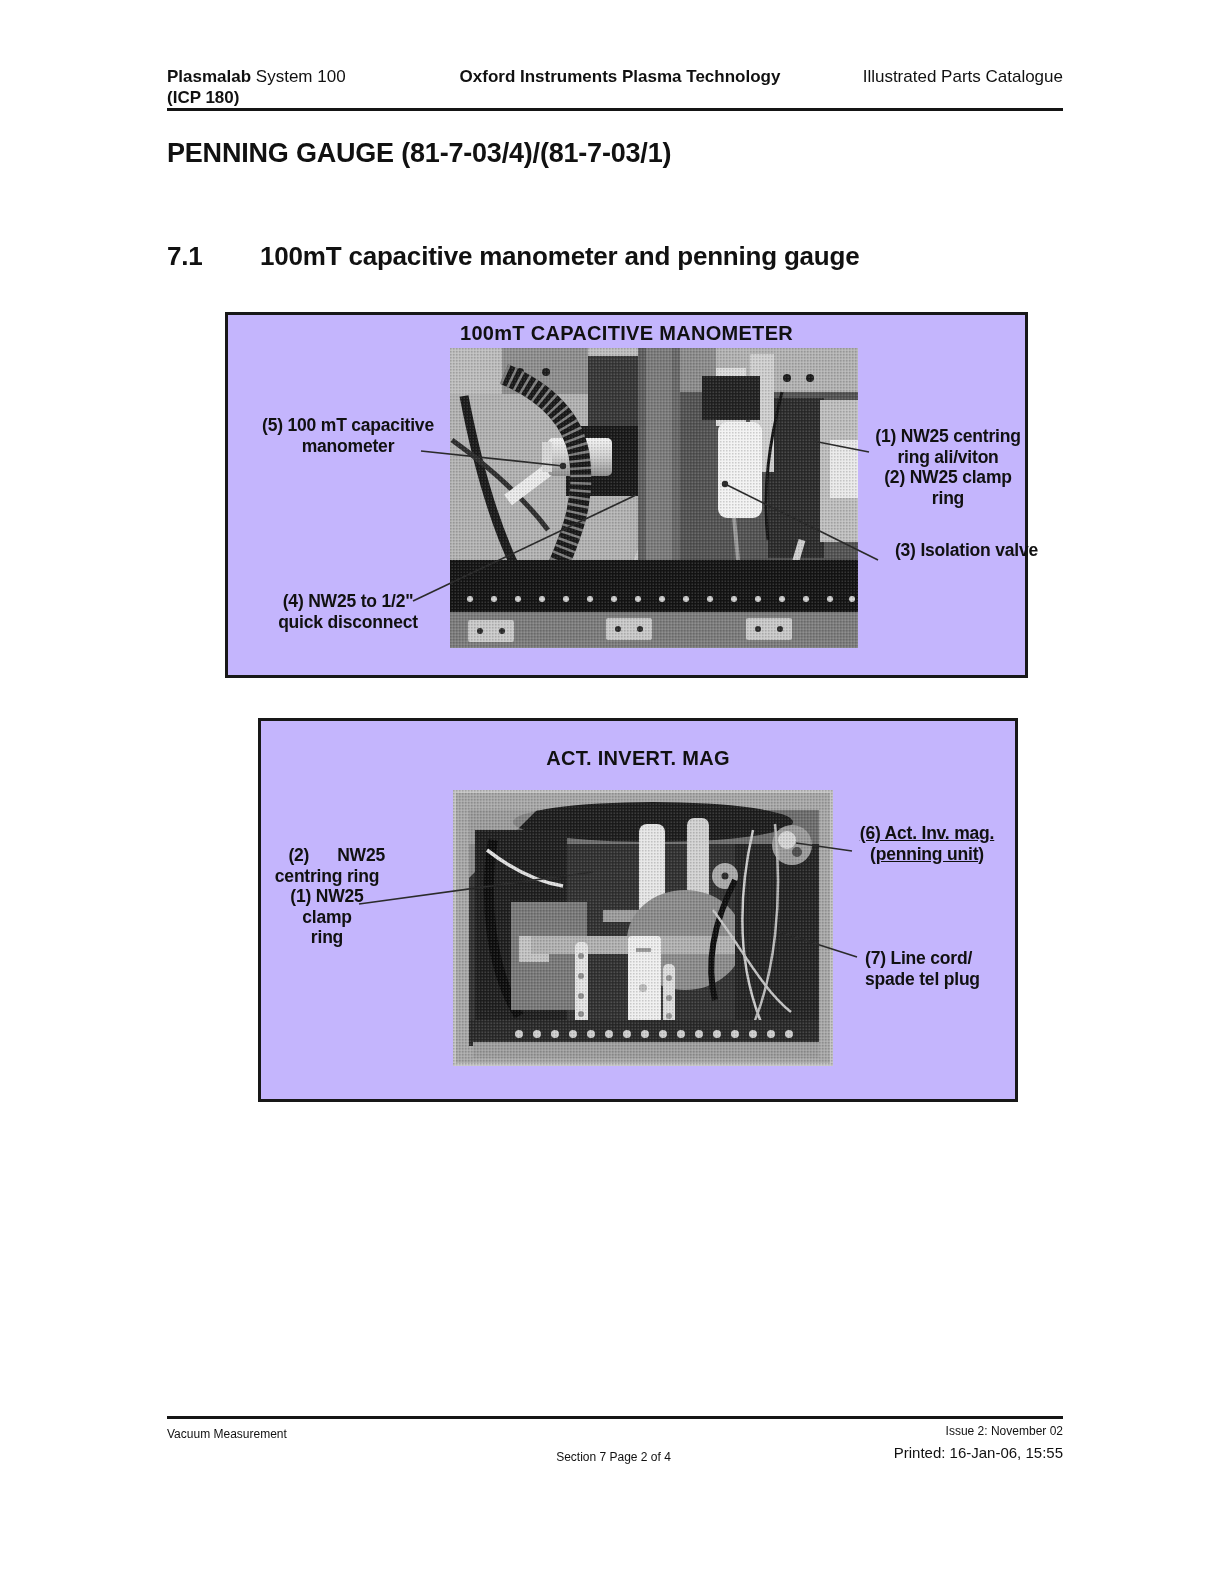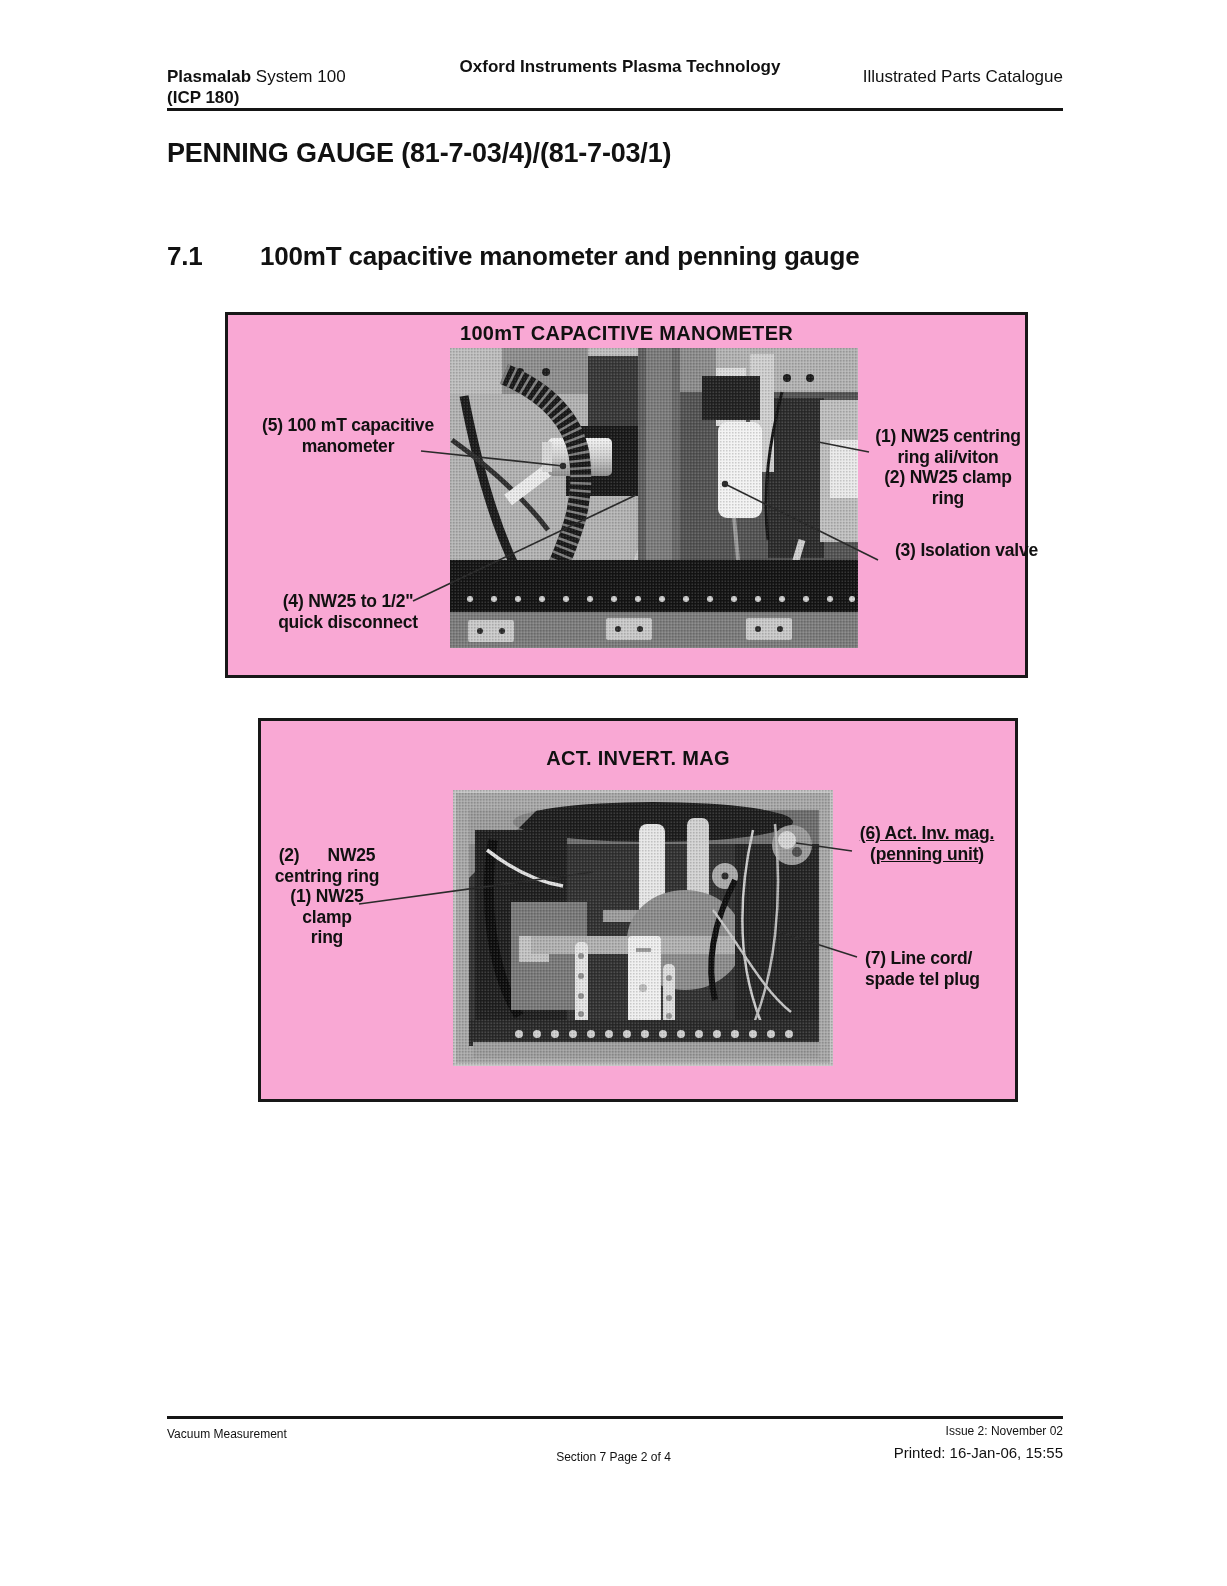--- a/index.html
+++ b/index.html
@@ -2,29 +2,29 @@
 <html><head>
 <meta charset="utf-8">
 <style>
   html,body{margin:0;padding:0;background:#ffffff;}
   .page{
     position:relative;width:1227px;height:1586px;background:#ffffff;
     font-family:"Liberation Sans",sans-serif;color:#111;overflow:hidden;
   }
   .abs{position:absolute;}
   .b{font-weight:bold;}
-  .pre{white-space:pre;}
+  .pre{white-space:pre;text-align:right;}
   
   .hdr{font-size:17px;line-height:21px;}
   .hdr-rule{background:#151515;height:3px;}
   
   .doc-title{font-size:27px;font-weight:bold;line-height:33px;letter-spacing:-0.2px;}
   .sec-num,.sec-head{font-size:26px;font-weight:bold;letter-spacing:-0.2px;}
   
-  .figbox{border:3px solid #181818;box-sizing:border-box;background:#f9a8d4;}
+  .figbox{border:3px solid #181818;box-sizing:border-box;background:#c4b5fd;}
   .figtitle{font-size:20px;font-weight:bold;text-align:center;letter-spacing:0.3px;}
   .lbl{font-size:17.5px;font-weight:bold;line-height:20.5px;letter-spacing:-0.2px;}
   .ctr{text-align:center;}
   .rgt{text-align:right;}
   .leaders{pointer-events:none;}
   .leaders line, .leaders polyline{stroke:#2b2b2b;stroke-width:1.7;fill:none;}
   .leaders circle{fill:#2b2b2b;}
   
   .ftr{font-size:12px;line-height:20px;}
   .ftr-small{font-size:15px;line-height:18px;}
@@ -33,21 +33,21 @@
 <body>
 
 <div class="page">
 
   <div class="abs hdr" style="left:167px;top:66px;width:320px;">
     <div>
       <span class="b">Plasmalab</span><span> System 100</span>
     </div>
     <div class="b">(ICP 180)</div>
   </div>
-  <div class="abs hdr b ctr" style="left:300px;top:56px;width:640px;">Oxford Instruments Plasma Technology</div>
+  <div class="abs hdr b ctr" style="left:300px;top:66px;width:640px;">Oxford Instruments Plasma Technology</div>
   <div class="abs hdr rgt" style="right:164px;top:66px;width:260px;">Illustrated Parts Catalogue</div>
   <div class="abs hdr-rule" style="left:167px;top:108px;width:896px;"></div>
 
   <div class="abs doc-title" style="left:167px;top:137px;width:900px;">
     <div>PENNING GAUGE (81-7-03/4)/(81-7-03/1)</div>
   </div>
 
   <div class="abs sec-num" style="left:167px;top:241px;">7.1</div>
   <div class="abs sec-head" style="left:260px;top:241px;width:780px;">100mT capacitive manometer and penning gauge</div>
 

